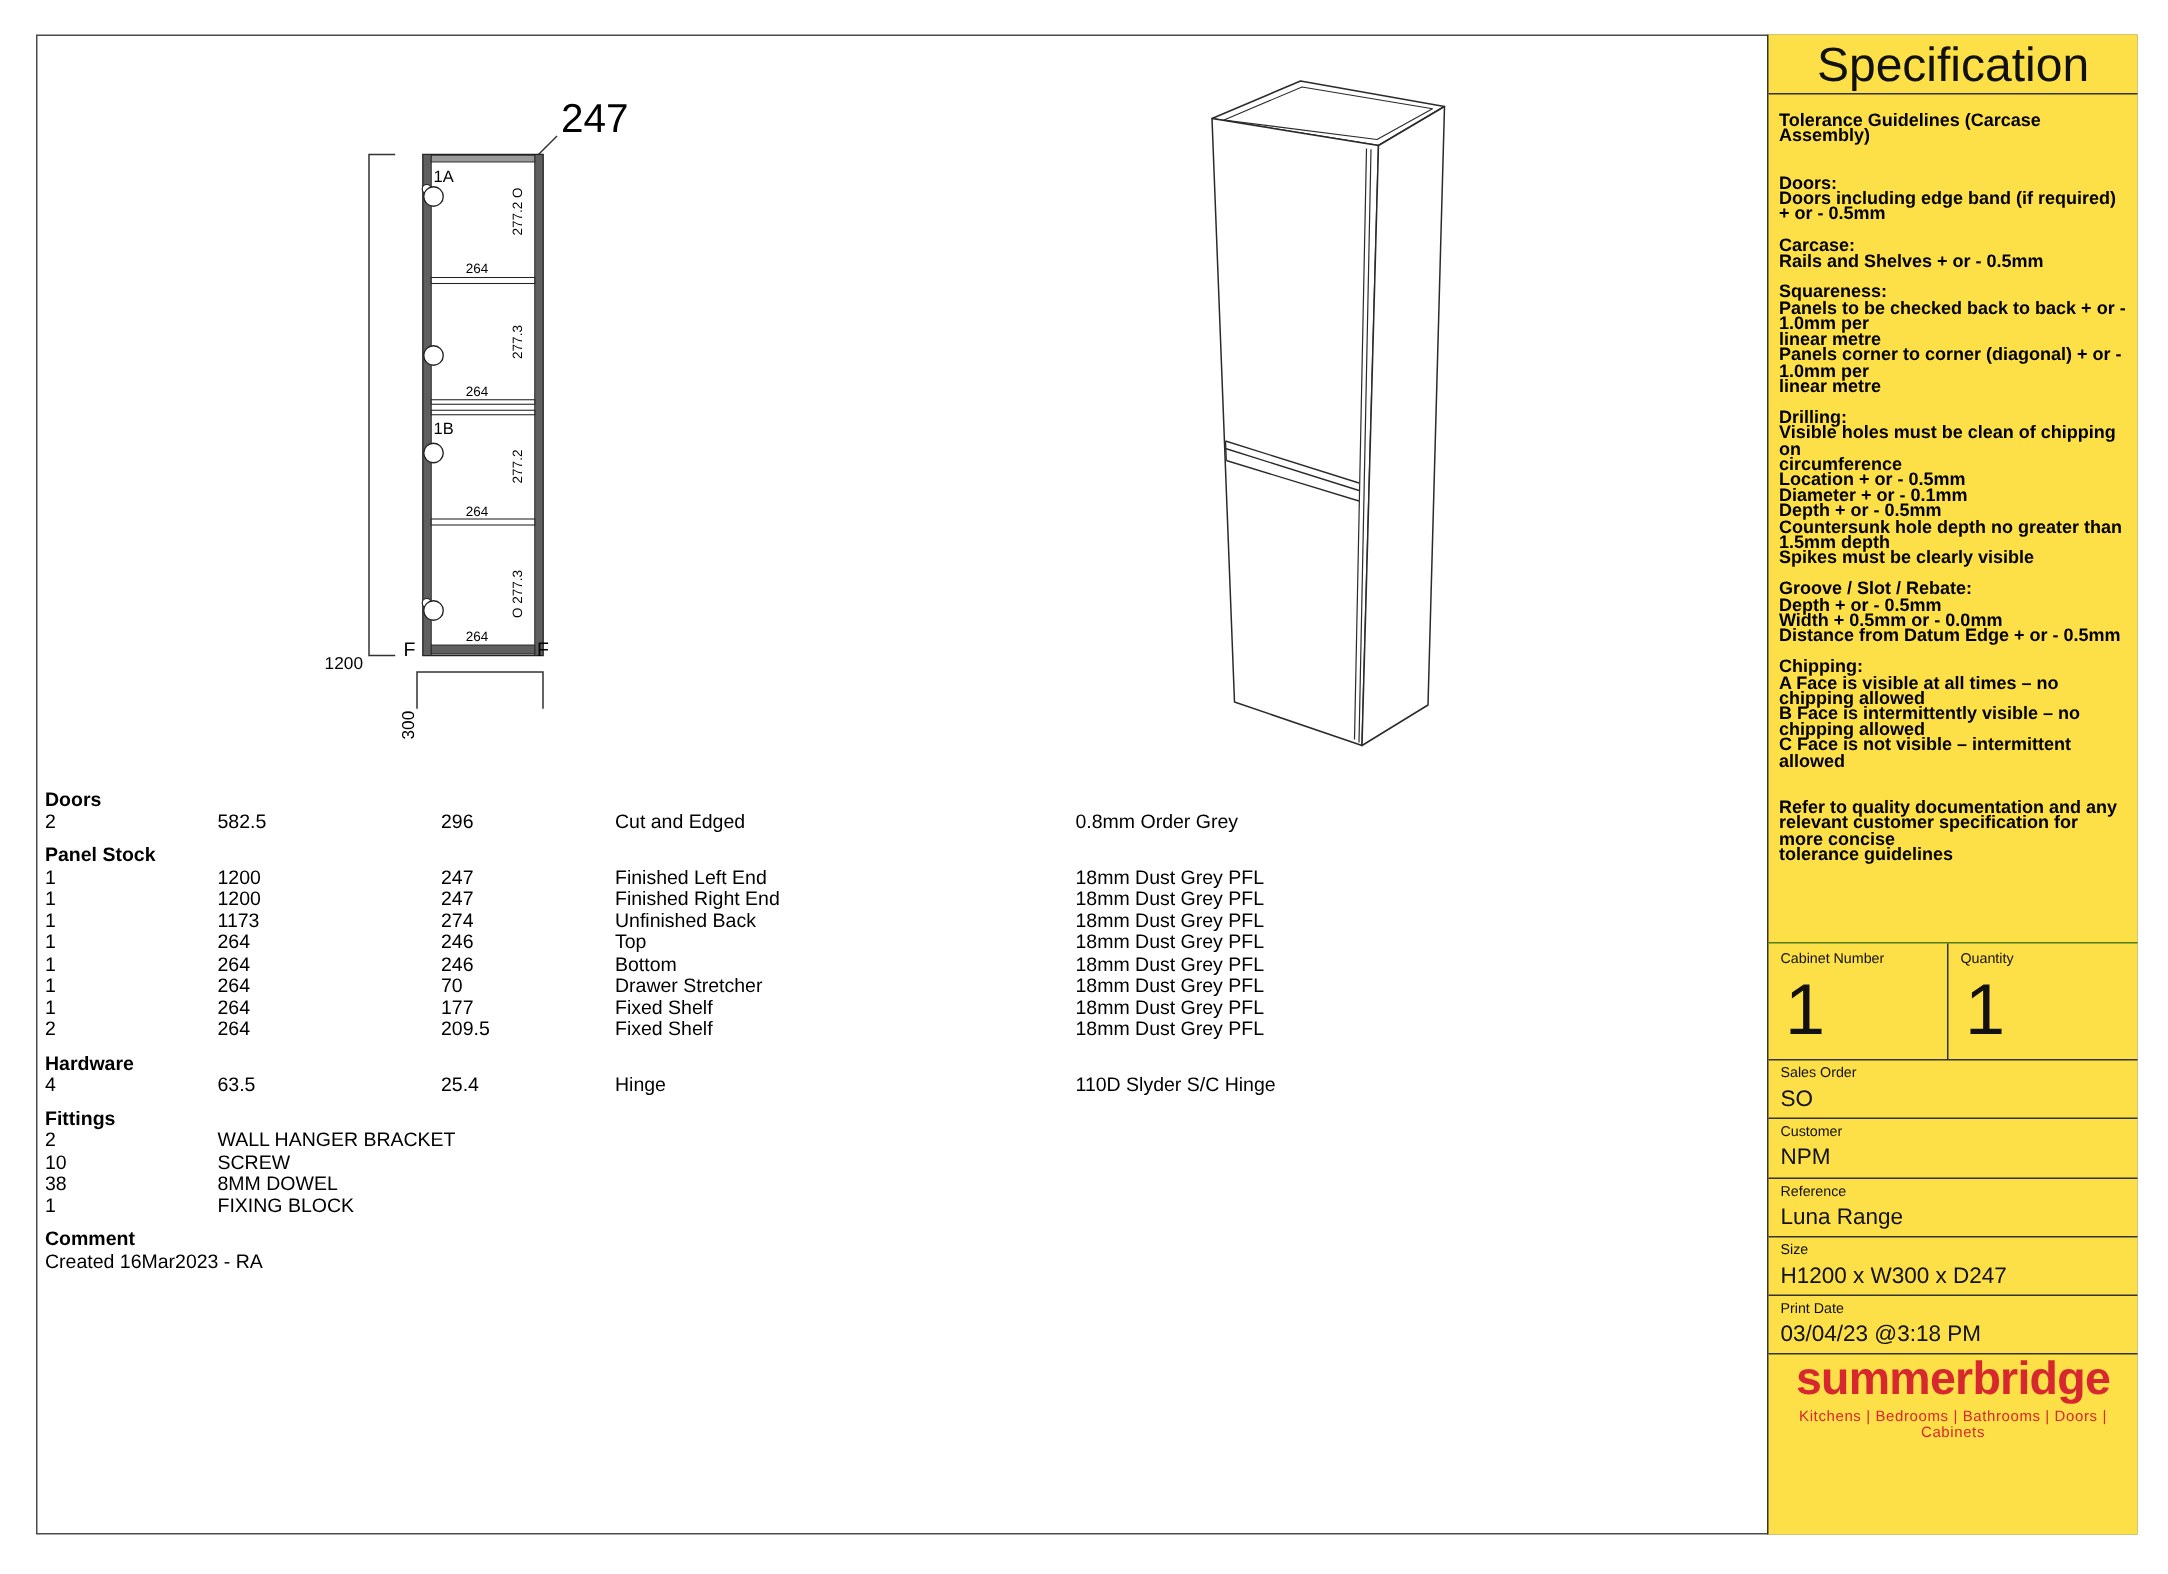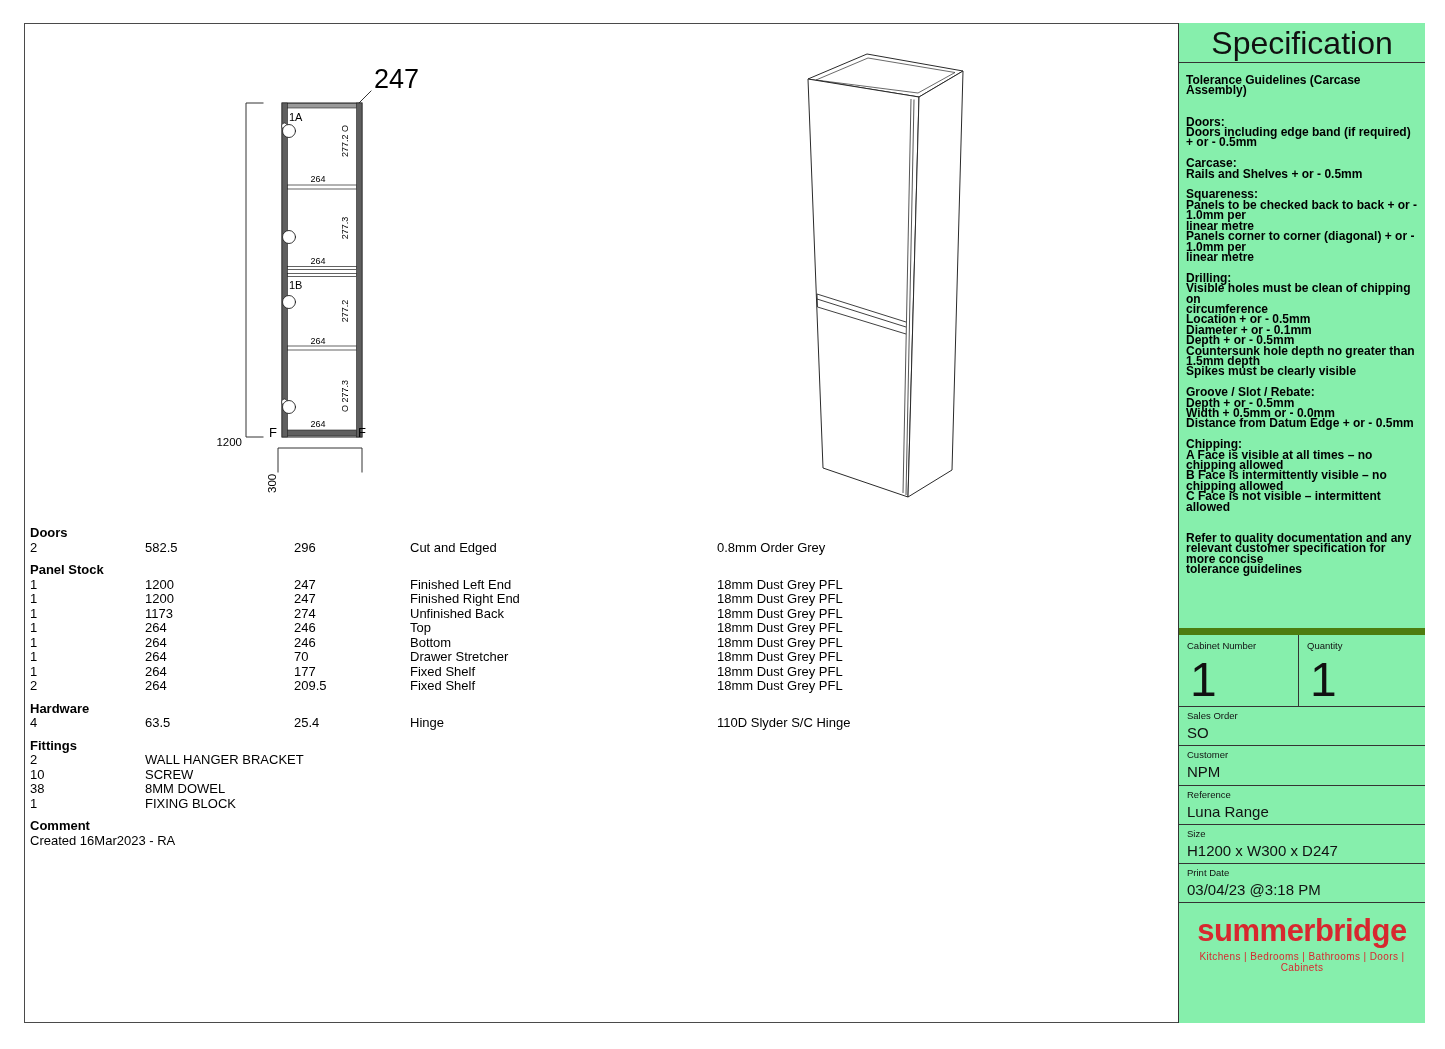--- a/index.html
+++ b/index.html
@@ -23,40 +23,40 @@
   .pl-heading { font-weight:bold; }
   .pl-gap { height:8px; }
   .pl-row { display:flex; }
   .pl-c { white-space:nowrap; flex:none; }
   .pl-c0 { width:115px; } .pl-c1 { width:117px; }
   .pl-c2 { width:116px;margin-left:32px; } .pl-c3 { width:307px; }
 
   
   .spec-panel {
     position:absolute; left:1178px; top:23px; width:247px; height:1000px;
-    border-left:1px solid #333; background:#86efac;
+    border-left:1px solid #333; background:#fde047;
   }
   .spec-title {
     height:40px; border-bottom:1px solid #333;
     font-size:32px; line-height:40px; text-align:center; letter-spacing:0;
   }
   .tolerance {
     height:565px; padding:12px 7px 0 7px;
     font-size:12px; line-height:10.4px; white-space:pre-line; color:#000;font-weight:bold;
   }
-  .cabqty { display:flex; height:78px; border-top:7px solid #4d7c0f; }
+  .cabqty { display:flex; height:78px; border-top:1px solid #4d7c0f; }
   .cab-cell { width:120px; border-right:1px solid #333; padding:5px 8px; }
   .qty-cell { flex:1; padding:5px 8px; }
   .cell-label { font-size:9.5px; color:#111; }
   .big-val { font-size:48px; line-height:1.05; margin-top:4px; margin-left:3px; }
   .field { border-top:1px solid #333; height:39px; padding:3px 8px; }
   .field.f-customer { height:40px; }
   .field-label { font-size:9.5px; color:#111; }
   .field-value { font-size:15px; margin-top:3px; white-space:nowrap; }
-  .logo-box { border-top:1px solid #333; height:81px; text-align:center; padding-top:12px; }
+  .logo-box { border-top:1px solid #333; height:81px; text-align:center; padding-top:0; }
   .logo-text { font-size:31px; font-weight:bold; letter-spacing:-0.5px; line-height:1; }
   .logo-tagline { font-size:10px; margin-top:5px; letter-spacing:0.4px; }
 </style>
 </head>
 <body>
 
 <div class="sheet-border"></div>
 
 <svg class="drawings-svg" width="1180" height="520" viewBox="0 0 1180 520" font-family="Liberation Sans, DejaVu Sans, sans-serif" fill="#000">
 

